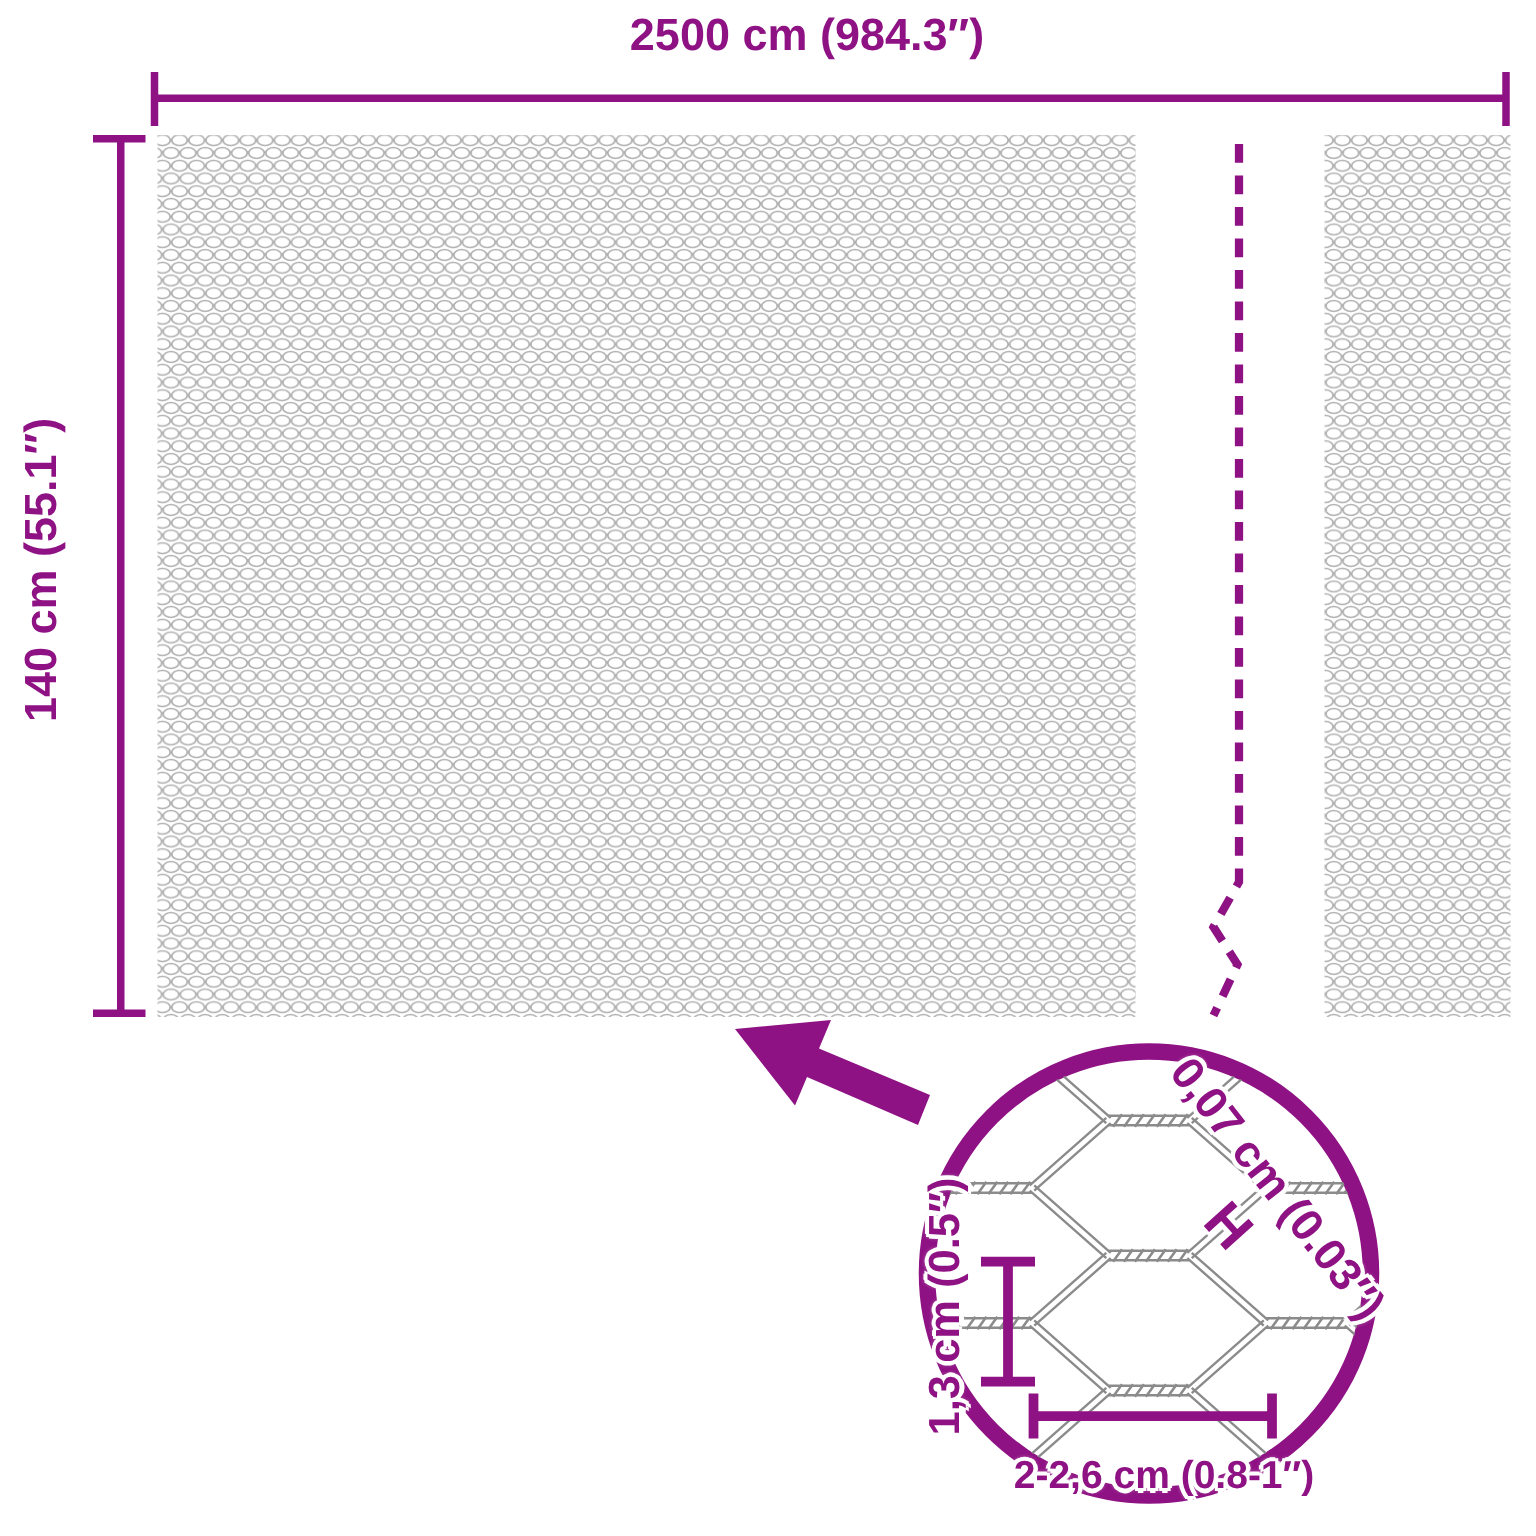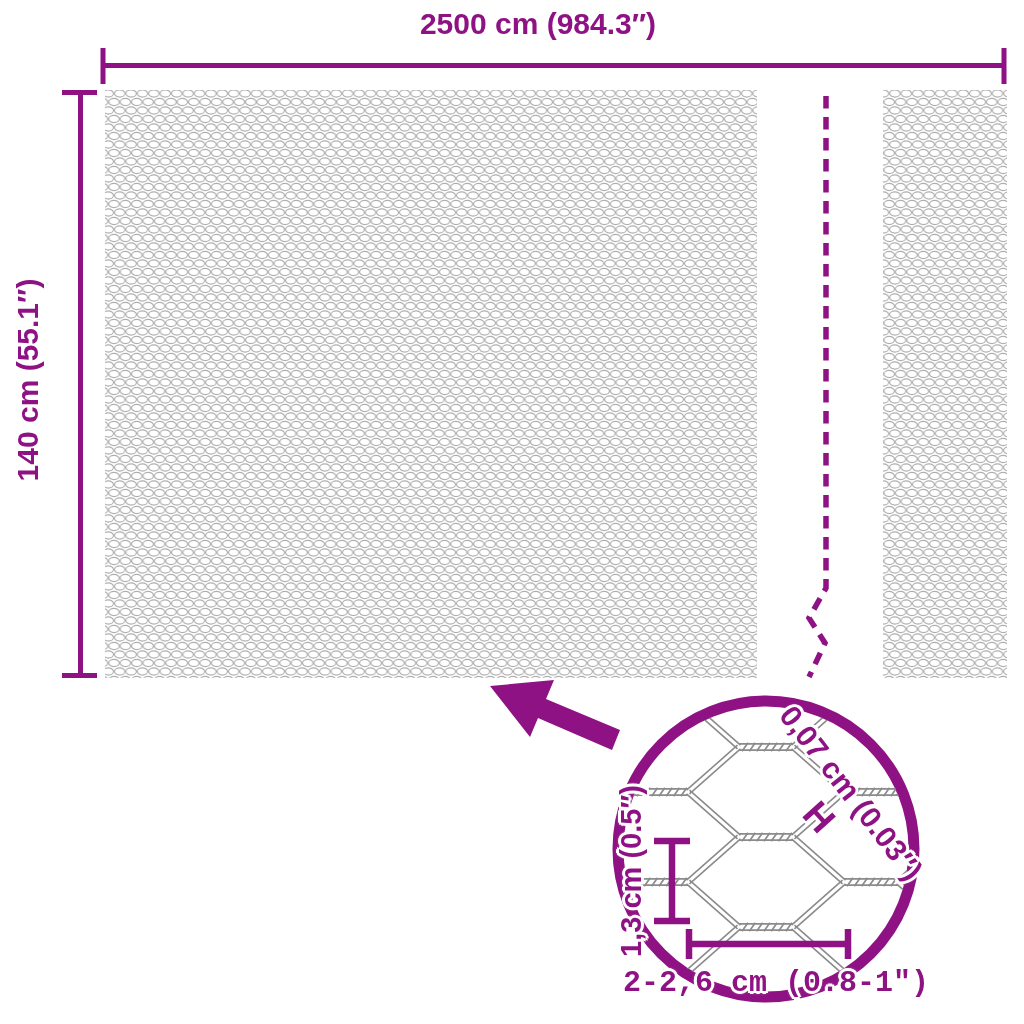--- a/index.html
+++ b/index.html
@@ -21,21 +21,21 @@
     text-shadow:
       -2px -2px 0 #fff, 2px -2px 0 #fff, -2px 2px 0 #fff, 2px 2px 0 #fff,
       -3px 0 0 #fff, 3px 0 0 #fff, 0 -3px 0 #fff, 0 3px 0 #fff,
       0 0 4px #fff, 0 0 4px #fff;
   }
   #lbl-width {left:538px;top:24px;font-size:30px;transform:translate(-50%,-50%);}
   #lbl-height{left:28px;top:380px;font-size:30px;transform:translate(-50%,-50%) rotate(-90deg);}
   #lbl-wire  {left:851px;top:793px;font-size:30px;transform:translate(-50%,-50%) rotate(52deg);}
   #lbl-hsym  {left:819px;top:817px;font-size:37px;transform:translate(-50%,-50%) rotate(48deg);}
   #lbl-cellh {left:631px;top:871px;font-size:29px;transform:translate(-50%,-50%) rotate(-90deg);}
-  #lbl-cellw {left:776px;top:983px;font-size:30px;transform:translate(-50%,-50%);font-family:Liberation Mono, monospace;}
+  #lbl-cellw {left:776px;top:983px;font-size:26px;transform:translate(-50%,-50%);}
 </style>
 </head>
 <body>
 
 <div class="stage">
 
   <svg class="scene" viewBox="0 0 1024 1024" aria-hidden="true">
     <defs>
 
       <pattern id="mesh" width="11.4" height="17" patternUnits="userSpaceOnUse">

